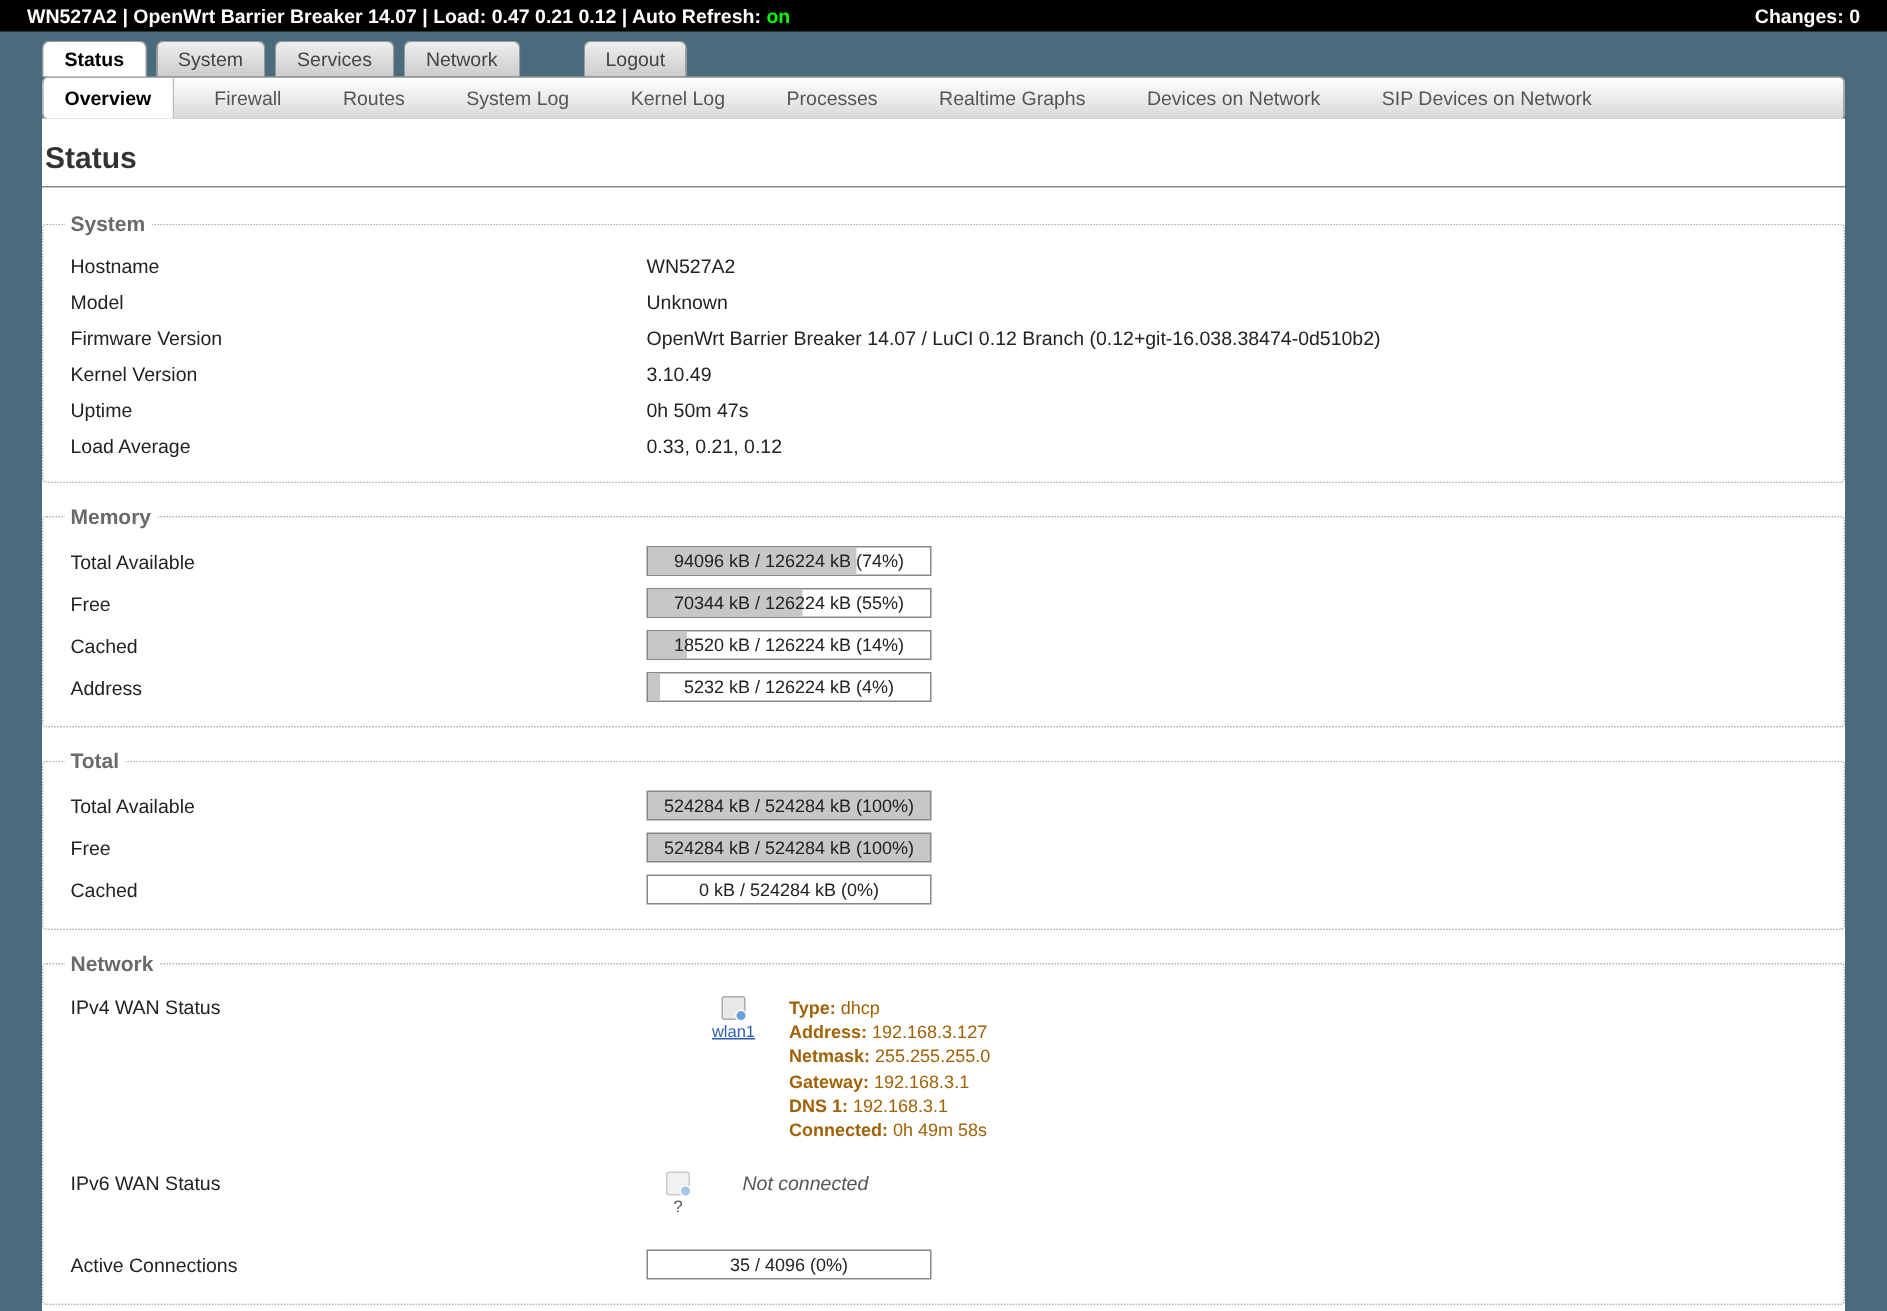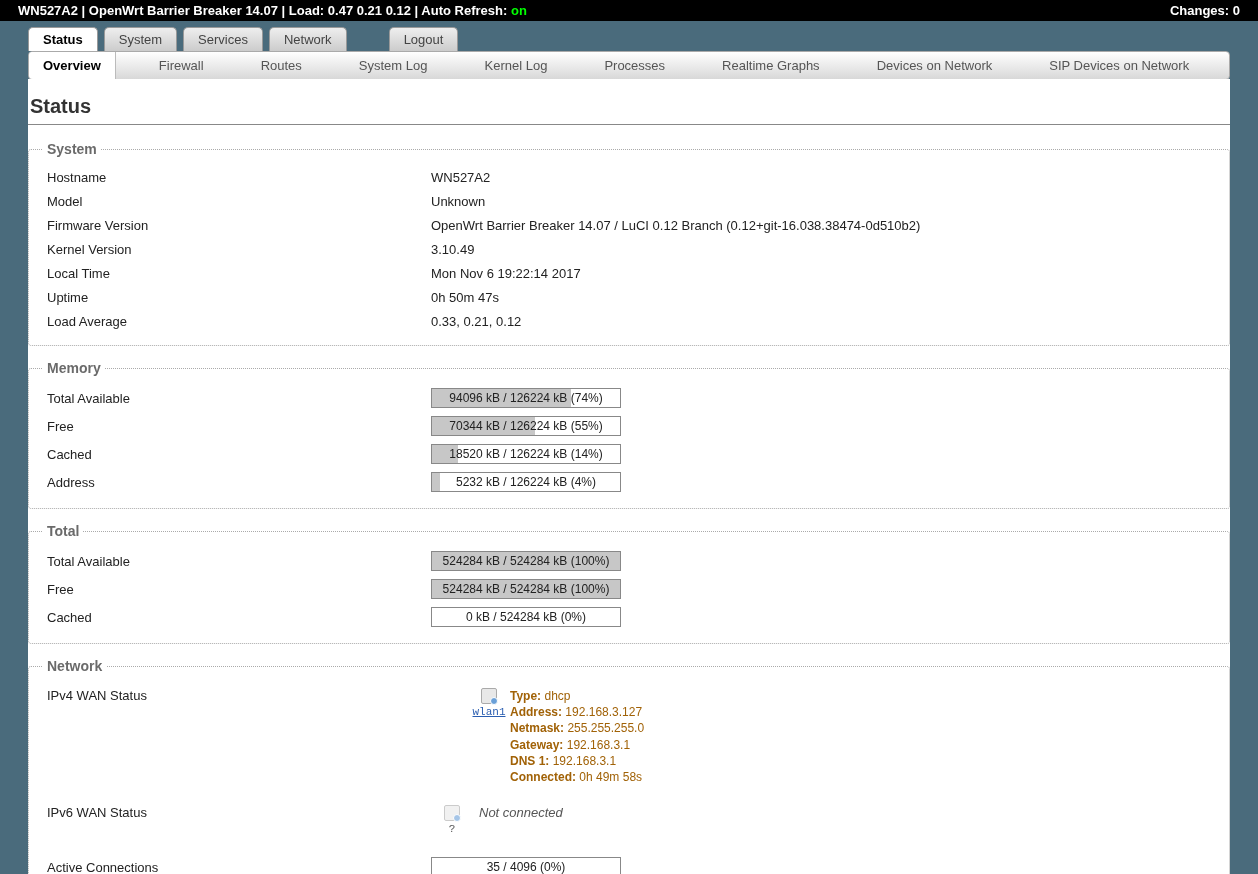--- a/index.html
+++ b/index.html
@@ -42,21 +42,21 @@
   background: #fff;
   font-weight: bold;
   color: #000;
 }
 .tab.logout { margin-left: 36px; }
 .subtabs {
   background: linear-gradient(#fff, #d8d8d8);
   border: 1px solid #aaa;
   border-radius: 4px;
   display: flex;
-  gap: 29px;
+  gap: 13px;
   padding: 0;
   align-items: stretch;
 }
 .subtab {
   padding: 6px 14px;
   color: #555;
   font-size: 13px;
   cursor: pointer;
 }
 .subtab.active {
@@ -123,22 +123,21 @@
   position: absolute;
   left: 0; top: 0; bottom: 0;
   background: #c7c7c7;
 }
 .bar .txt { position: relative; }
 .net-block { display: flex; align-items: flex-start; }
 .net-icon-col {
   width: 42px;
   text-align: center;
   font-size: 11px;
-  margin-right: 0;
-  font-family: Liberation Mono, monospace;
+  margin-right: 16px;
 }
 .net-icon-col a { color: #2a5db0; text-decoration: underline; cursor: pointer; }
 .net-icon {
   width: 16px; height: 16px; margin: 0 auto 2px;
   background: #e8e8e8; border: 1px solid #aaa; border-radius: 2px;
   position: relative;
 }
 .net-icon::after {
   content:""; position:absolute; width:6px; height:6px; background:#6aa0d8;
   border-radius:50%; right:-2px; bottom:-2px; border:1px solid #fff;
@@ -209,24 +208,20 @@
         </div>
       <div class="row">
           <div class="label">Firmware Version</div>
           <div class="value">OpenWrt Barrier Breaker 14.07 / LuCI 0.12 Branch (0.12+git-16.038.38474-0d510b2)</div>
         </div>
       <div class="row">
           <div class="label">Kernel Version</div>
           <div class="value">3.10.49</div>
         </div>
       <div class="row">
-          <div class="label">Local Time</div>
-          <div class="value">Mon Nov 6 19:22:14 2017</div>
-        </div>
-      <div class="row">
           <div class="label">Uptime</div>
           <div class="value">0h 50m 47s</div>
         </div>
       <div class="row">
           <div class="label">Load Average</div>
           <div class="value">0.33, 0.21, 0.12</div>
         </div>
     </fieldset>
 
     <fieldset class="section">

